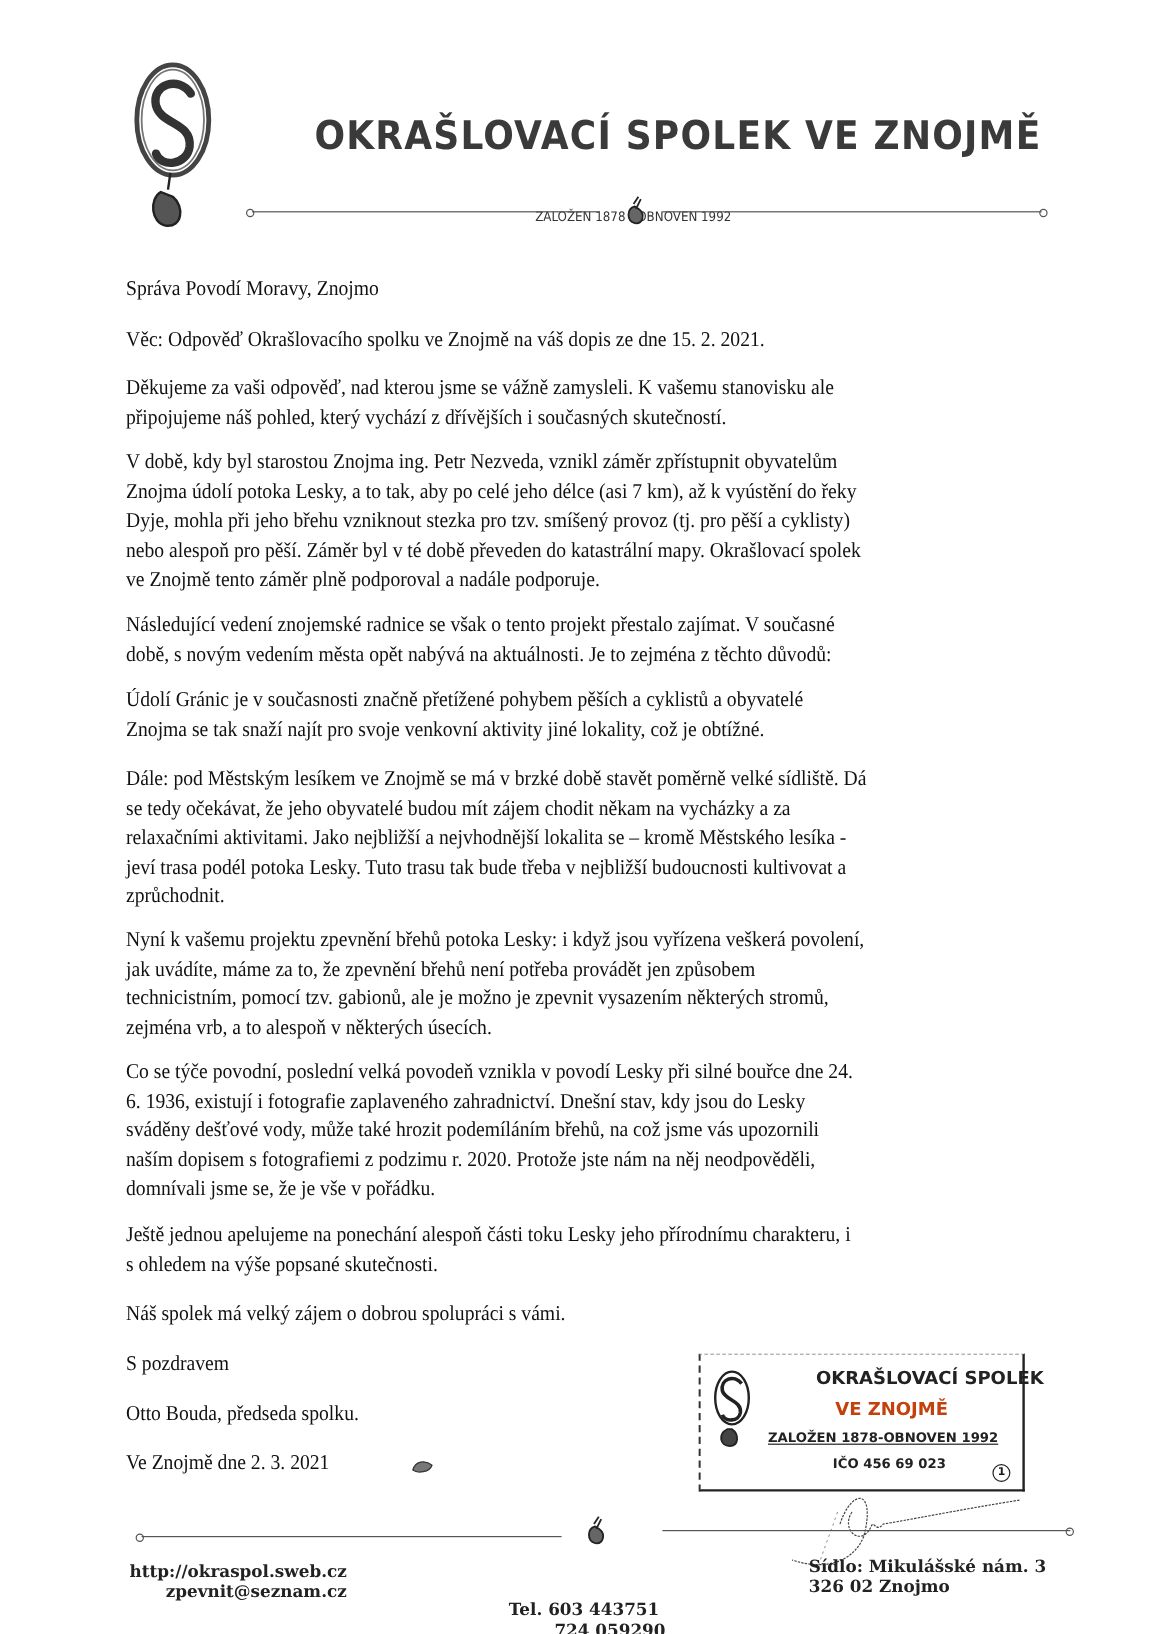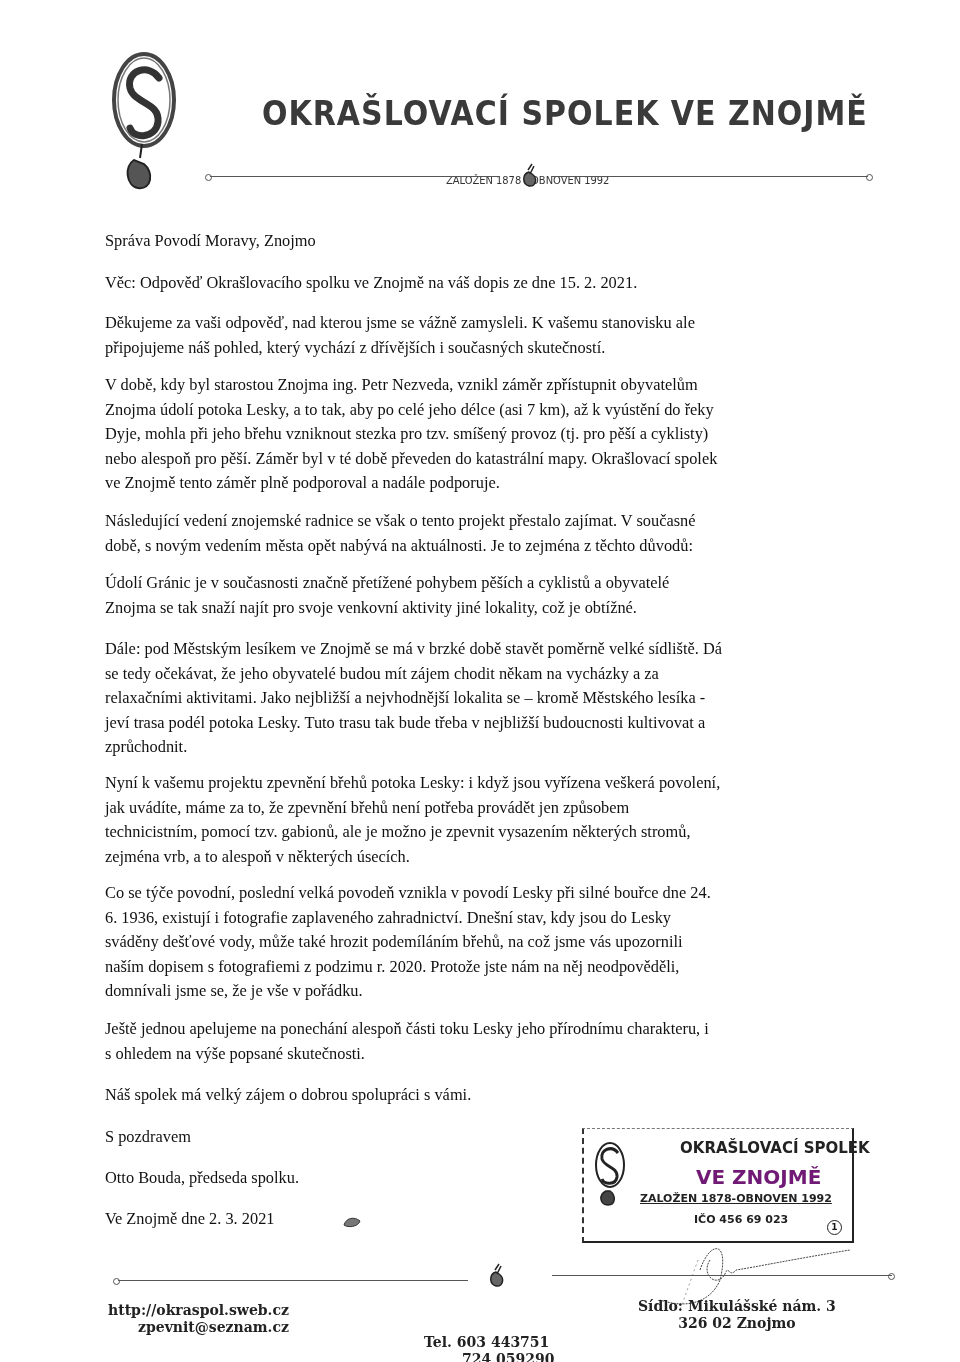--- a/index.html
+++ b/index.html
@@ -18,21 +18,21 @@
   
   .para { position: absolute; left: 105px; width: 780px; font-family: "Liberation Serif", serif; font-size: 17.6px;
     line-height: 24.6px; color: #111; transform: scaleX(0.93); transform-origin: left top; white-space: nowrap; }
   .para div { white-space: nowrap; }
 
   
   .stamp { position: absolute; left: 582px; top: 1128px; width: 268px; height: 112px; border: 2px solid #222;
     border-left: 2px dashed #333; border-top: 1px dashed #777; }
   .stamp-logo { position: absolute; left: 8px; top: 10px; width: 36px; height: 70px; }
   .stamp-l1 { position: absolute; left: 56px; top: 10px; font-family: "DejaVu Sans", sans-serif; font-weight: bold; font-size: 15px; white-space: nowrap; color:#222;margin-left:40px; }
-  .stamp-l2 { position: absolute; left: 112px; top: 36px; font-family: "DejaVu Sans", sans-serif; font-weight: bold; font-size: 20px; white-space: nowrap; color:#701a75; }
+  .stamp-l2 { position: absolute; left: 112px; top: 36px; font-family: "DejaVu Sans", sans-serif; font-weight: bold; font-size: 15px; white-space: nowrap; color:#c2410c; }
   .stamp-l3 { position: absolute; left: 56px; top: 63px; font-family: "DejaVu Sans", sans-serif; font-weight: bold; font-size: 11px; white-space: nowrap; color:#222;text-decoration:underline; }
   .stamp-l4 { position: absolute; left: 110px; top: 84px; font-family: "DejaVu Sans", sans-serif; font-weight: bold; font-size: 11px; white-space: nowrap; color:#222; }
   .stamp-num { position: absolute; right: 10px; bottom: 6px; width: 13px; height: 13px; border: 1.2px solid #222; border-radius: 50%;
     font-family: "DejaVu Sans", sans-serif; font-size: 9px; text-align: center; line-height: 13px; font-weight: bold; }
   .signature { position: absolute; left: 600px; top: 1200px; width: 260px; height: 110px; }
 
   
   .footer-text { position: absolute; font-family: "DejaVu Serif", serif; font-weight: bold; font-size: 14px; line-height: 17px; color: #222; white-space: nowrap; }
 </style>
 </head>
@@ -148,16 +148,16 @@
 
 <div class="footer-text" style="left:108px; top:1302px;text-align:right;">
   <div>http://okraspol.sweb.cz</div>
   <div>zpevnit@seznam.cz</div>
 </div>
 <div class="footer-text" style="left:424px; top:1302px;margin-top:32px;">
   <div><span>Tel.</span> <span>603 443751</span></div>
   <div style="padding-left:38px;">724 059290</div>
   <div style="padding-left:38px;font-style:italic;">776 187688</div>
 </div>
-<div class="footer-text" style="left:638px; top:1298px; text-align:center;">
+<div class="footer-text" style="left:674px; top:1298px; text-align:left;">
   <div>Sídlo: Mikulášské nám. 3</div>
   <div>326 02 Znojmo</div>
 </div>
 
 </body></html>

